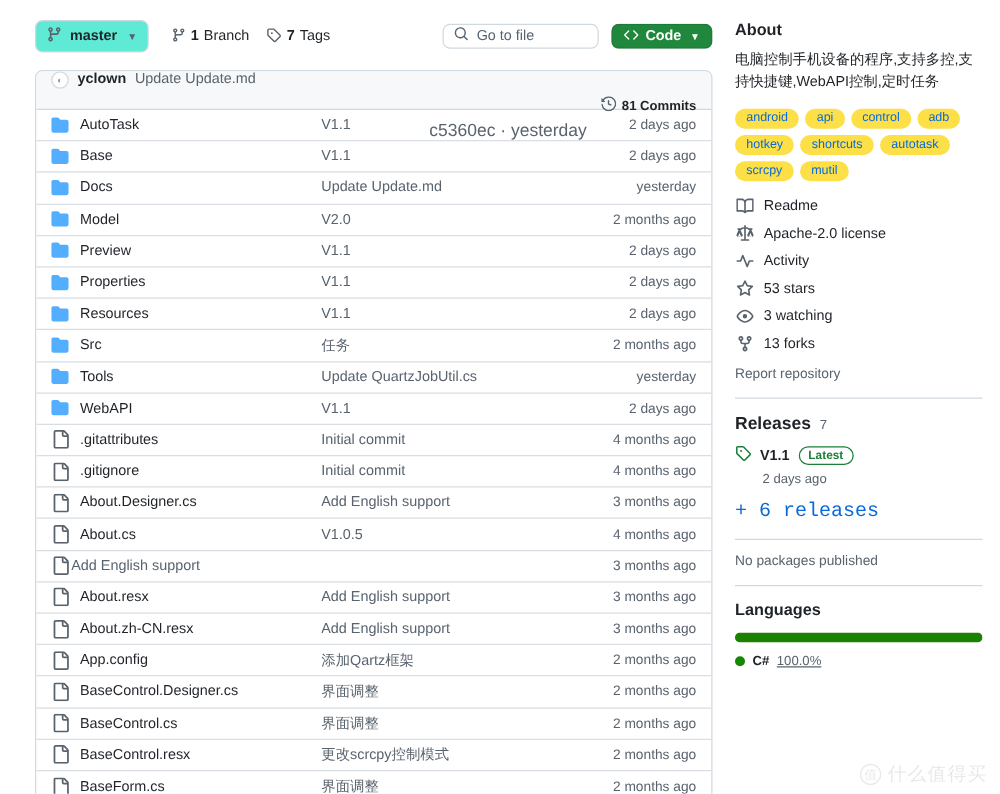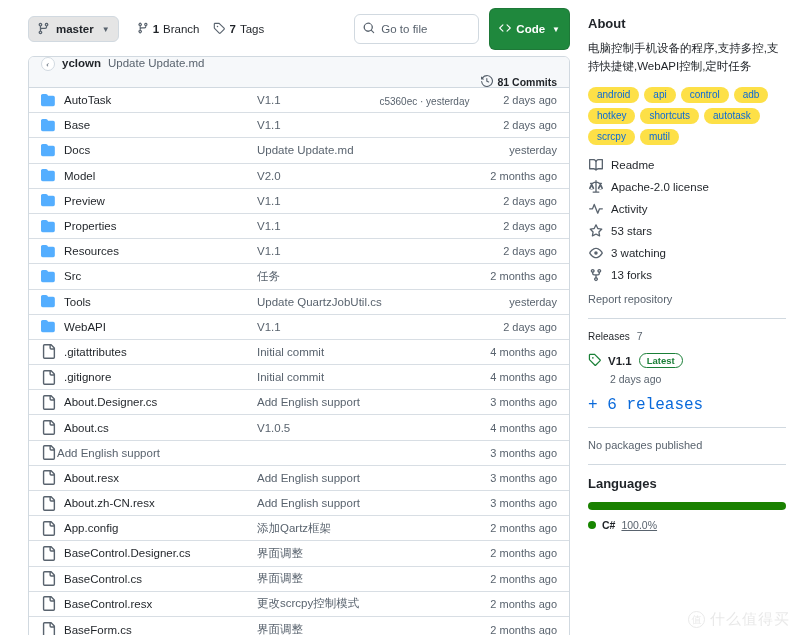--- a/index.html
+++ b/index.html
@@ -13,46 +13,46 @@
   .page { position: relative; width: 800px; height: 635px; display: flex; }
 
   
   .left { width: 580px; padding: 14px 0 0 28px; }
 
   .toolbar { display: flex; align-items: center; height: 30px; }
   .branch-btn {
     display: flex; align-items: center; gap: 6px;
     height: 26px; padding: 0 8px;
     border: 1px solid #d1d9e0; border-radius: 6px;
-    background: #e5e5e5; font-size: 11.5px; font-weight: bold; color: #1f2328;
+    background: #5eead4; font-size: 11.5px; font-weight: bold; color: #1f2328;
     cursor: pointer;
   }
   .branch-btn .caret { font-size: 8px; color: #59636e; margin-left: 2px; }
   .meta-links { display: flex; align-items: center; gap: 14px; margin-left: 18px; }
   .meta-link {
     display: flex; align-items: center; gap: 4px;
     font-size: 11.5px; color: #1f2328; cursor: pointer;
   }
   .meta-link b { font-weight: bold; }
   .meta-link span.lbl { color: #1f2328; }
 
   .toolbar-right { display: flex; align-items: center; gap: 10px; margin-left: auto; padding-right: 10px; }
   .search-box {
     display: flex; align-items: center; gap: 6px;
-    width: 125px; height: 30px; padding: 0 8px;
+    width: 125px; height: 20px; padding: 0 8px;
     border: 1px solid #d1d9e0; border-radius: 6px; background: #ffffff;
   }
   .search-box input {
     border: none; outline: none; font-size: 11.5px;
     font-family: inherit; color: #1f2328; width: 100%; background: transparent;
   }
   .search-box input::placeholder { color: #59636e; }
   .code-btn {
     display: flex; align-items: center; gap: 5px;
-    height: 42px; padding: 0 9px;
+    height: 20px; padding: 0 9px;
     background: #1f883d; border: 1px solid rgba(27,31,36,0.15); border-radius: 6px;
     color: #ffffff; font-size: 11.5px; font-weight: bold; cursor: pointer;
   }
   .code-btn .caret { font-size: 8px; margin-left: 2px; }
 
   
   .file-table {
     margin-top: 12px; margin-right: 10px;
     border: 1px solid #d1d9e0; border-radius: 6px;
     background: #ffffff; overflow: hidden;
@@ -65,21 +65,21 @@
   }
   .avatar {
     width: 14px; height: 14px; border-radius: 50%;
     border: 1px solid #d1d9e0; background: #ffffff;
     display: flex; align-items: center; justify-content: center;
     font-size: 7px; color: #8c959f; margin-right: 7px; flex: none;
   }
   .commit-author { font-weight: bold; color: #1f2328; margin-right: 7px; cursor: pointer; }
   .commit-msg { color: #59636e; cursor: pointer; }
   .commit-right { margin-left: auto; display: flex; align-items: center; gap: 12px; }
-  .commit-sha { color: #59636e; font-size: 10px; cursor: pointer; margin-top: 39px; }
+  .commit-sha { color: #59636e; font-size: 14px; cursor: pointer; margin-top: 39px; }
   .commit-count { display: flex; align-items: center; gap: 4px; font-size: 10.5px; font-weight: bold; color: #1f2328; cursor: pointer; }
 
   .row {
     display: flex; align-items: center;
     height: 25.2px; padding: 0 12px;
     border-bottom: 1px solid #d8dee4;
     font-size: 11.5px;
   }
   .row:last-child { border-bottom: none; }
   .row .icon { width: 16px; flex: none; display: flex; align-items: center; }
@@ -98,21 +98,21 @@
   }
   .sb-link {
     display: flex; align-items: center; gap: 8px;
     font-size: 11.5px; color: #1f2328; margin-bottom: 8px; cursor: pointer;
   }
   .sb-link .ic { width: 15px; flex: none; display: flex; align-items: center; justify-content: center; color: #59636e; }
   .report { font-size: 11px; color: #59636e; cursor: pointer; margin-top: 11px; }
   .divider { height: 1px; background: #d1d9e0; margin: 13px 0 11px; }
 
   .rel-head { display: flex; align-items: baseline; gap: 7px; margin-bottom: 10px; }
-  .rel-head .t { font-size: 10px; font-weight: normal; }
+  .rel-head .t { font-size: 14px; font-weight: bold; }
   .rel-head .c { font-size: 10.5px; color: #59636e; }
   .rel-row { display: flex; align-items: center; gap: 7px; }
   .rel-tag { font-size: 11.5px; font-weight: bold; color: #1f2328; cursor: pointer; }
   .latest {
     font-size: 9.5px; color: #1a7f37; border: 1px solid #1a7f37;
     border-radius: 20px; padding: 1px 7px; font-weight: bold;
   }
   .rel-date { font-size: 10.5px; color: #59636e; margin: 3px 0 0 22px; }
   .more-rel { font-size: 16px; color: #0969da; margin-top: 11px; cursor: pointer; font-family: Liberation Mono, monospace; }
 

